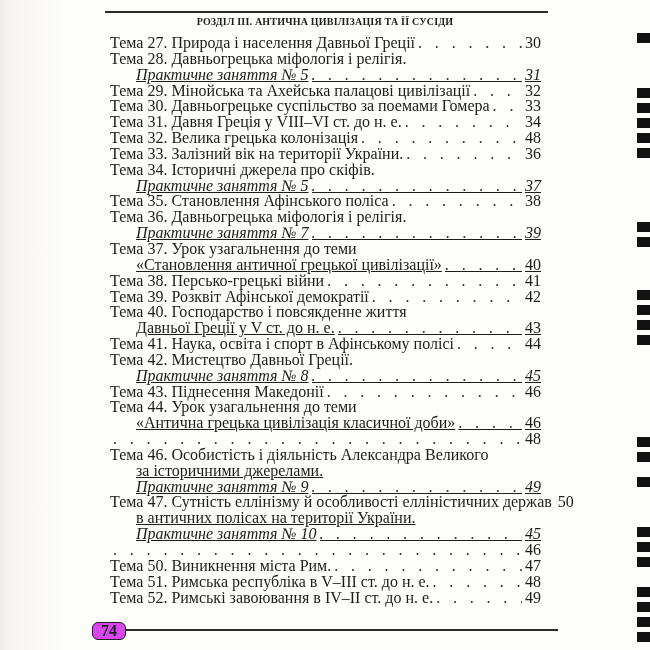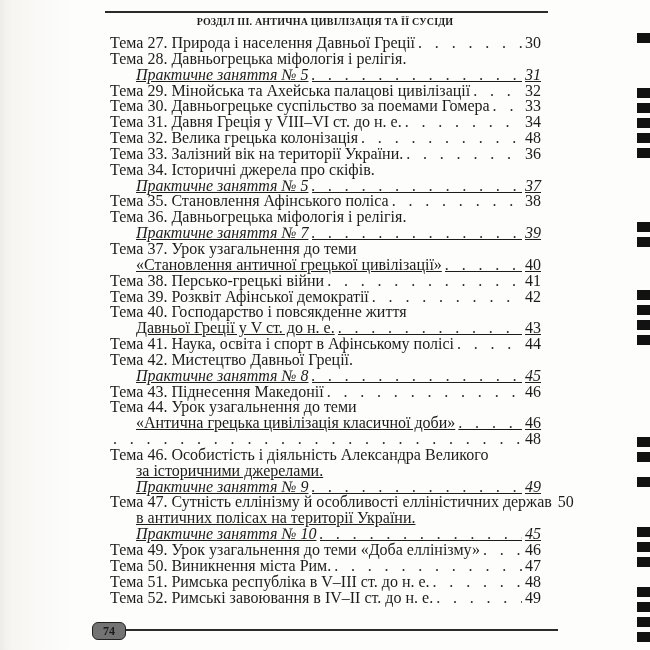--- a/index.html
+++ b/index.html
@@ -53,25 +53,25 @@
   .toc-row .page {
     flex: 0 0 auto; min-width: 18px; text-align: center;
   }
   .footer-rule {
     position: absolute; left: 94px; right: 92px; top: 629px;
     height: 2px; background: #2a2a2a;
   }
   .footer-page-box {
     position: absolute; left: 92px; top: 622px;
     width: 32px; height: 16px;
-    background: #737373;
+    background: #d946ef;
     border: 1.8px solid #222;
     border-radius: 6px;
     display: flex; align-items: center; justify-content: center;
-    font-size: 12px; font-weight: bold;
+    font-size: 16px; font-weight: bold;
   }
   .edge-tabs { position: absolute; right: 0; top: 0; width: 14px; height: 650px; }
   .edge-tab {
     position: absolute; right: 0; width: 13px; height: 9.5px;
     background: #121212;
   }
 </style>
 </head>
 <body>
 
@@ -225,21 +225,20 @@
       <div class="toc-row indent">
     <span class="label">в античних полісах на території України.</span>
 
   </div>
       <div class="toc-row italic indent">
     <span class="label">Практичне заняття № 10</span>
     <span class="leader">. . . . . . . . . . . . . . . . . . . . . . . . . . . . . . . . . . . . . . . . . . . . . . . . . . . . . . . . . . . . . . . . . . . . . . . . . . . . . . . . . . . . . . . . . . . . . . . . . . . . . . . . . . . . . . . . . . . . . . . . </span>
     <span class="page">45</span>
   </div>
       <div class="toc-row">
-    <span class="label">Тема 49. Урок узагальнення до теми «Доба еллінізму»</span>
     <span class="leader">. . . . . . . . . . . . . . . . . . . . . . . . . . . . . . . . . . . . . . . . . . . . . . . . . . . . . . . . . . . . . . . . . . . . . . . . . . . . . . . . . . . . . . . . . . . . . . . . . . . . . . . . . . . . . . . . . . . . . . . . </span>
     <span class="page">46</span>
   </div>
       <div class="toc-row">
     <span class="label">Тема 50. Виникнення міста Рим.</span>
     <span class="leader">. . . . . . . . . . . . . . . . . . . . . . . . . . . . . . . . . . . . . . . . . . . . . . . . . . . . . . . . . . . . . . . . . . . . . . . . . . . . . . . . . . . . . . . . . . . . . . . . . . . . . . . . . . . . . . . . . . . . . . . . </span>
     <span class="page">47</span>
   </div>
       <div class="toc-row">
     <span class="label">Тема 51. Римська республіка в V–ІІІ ст. до н. е.</span>

